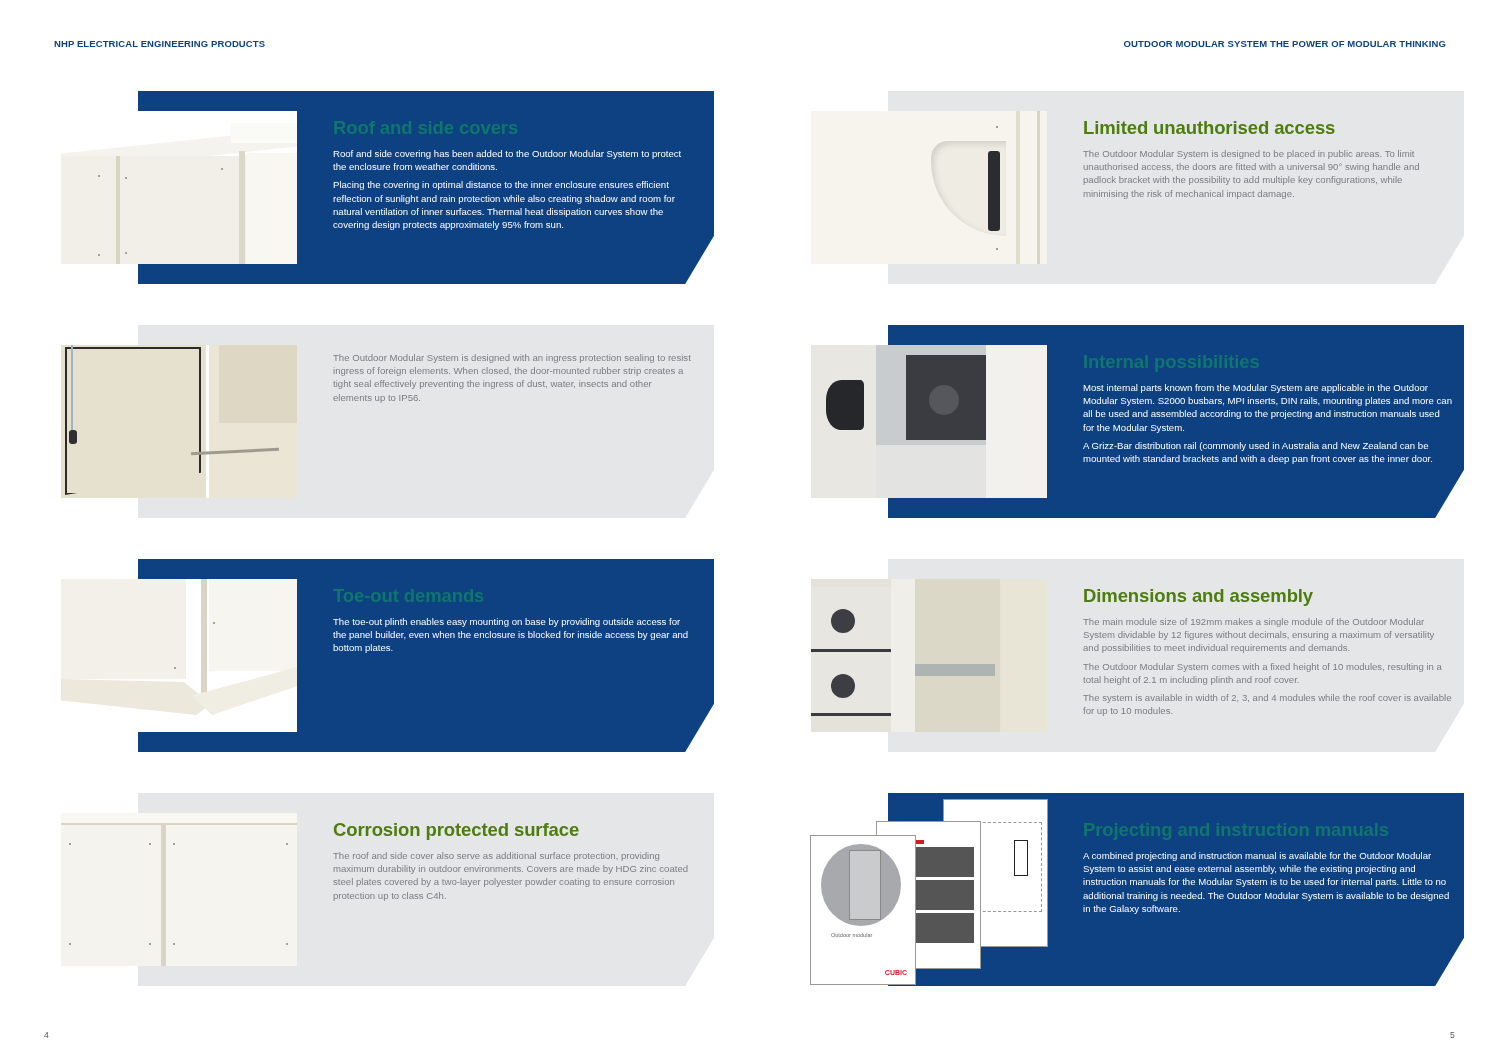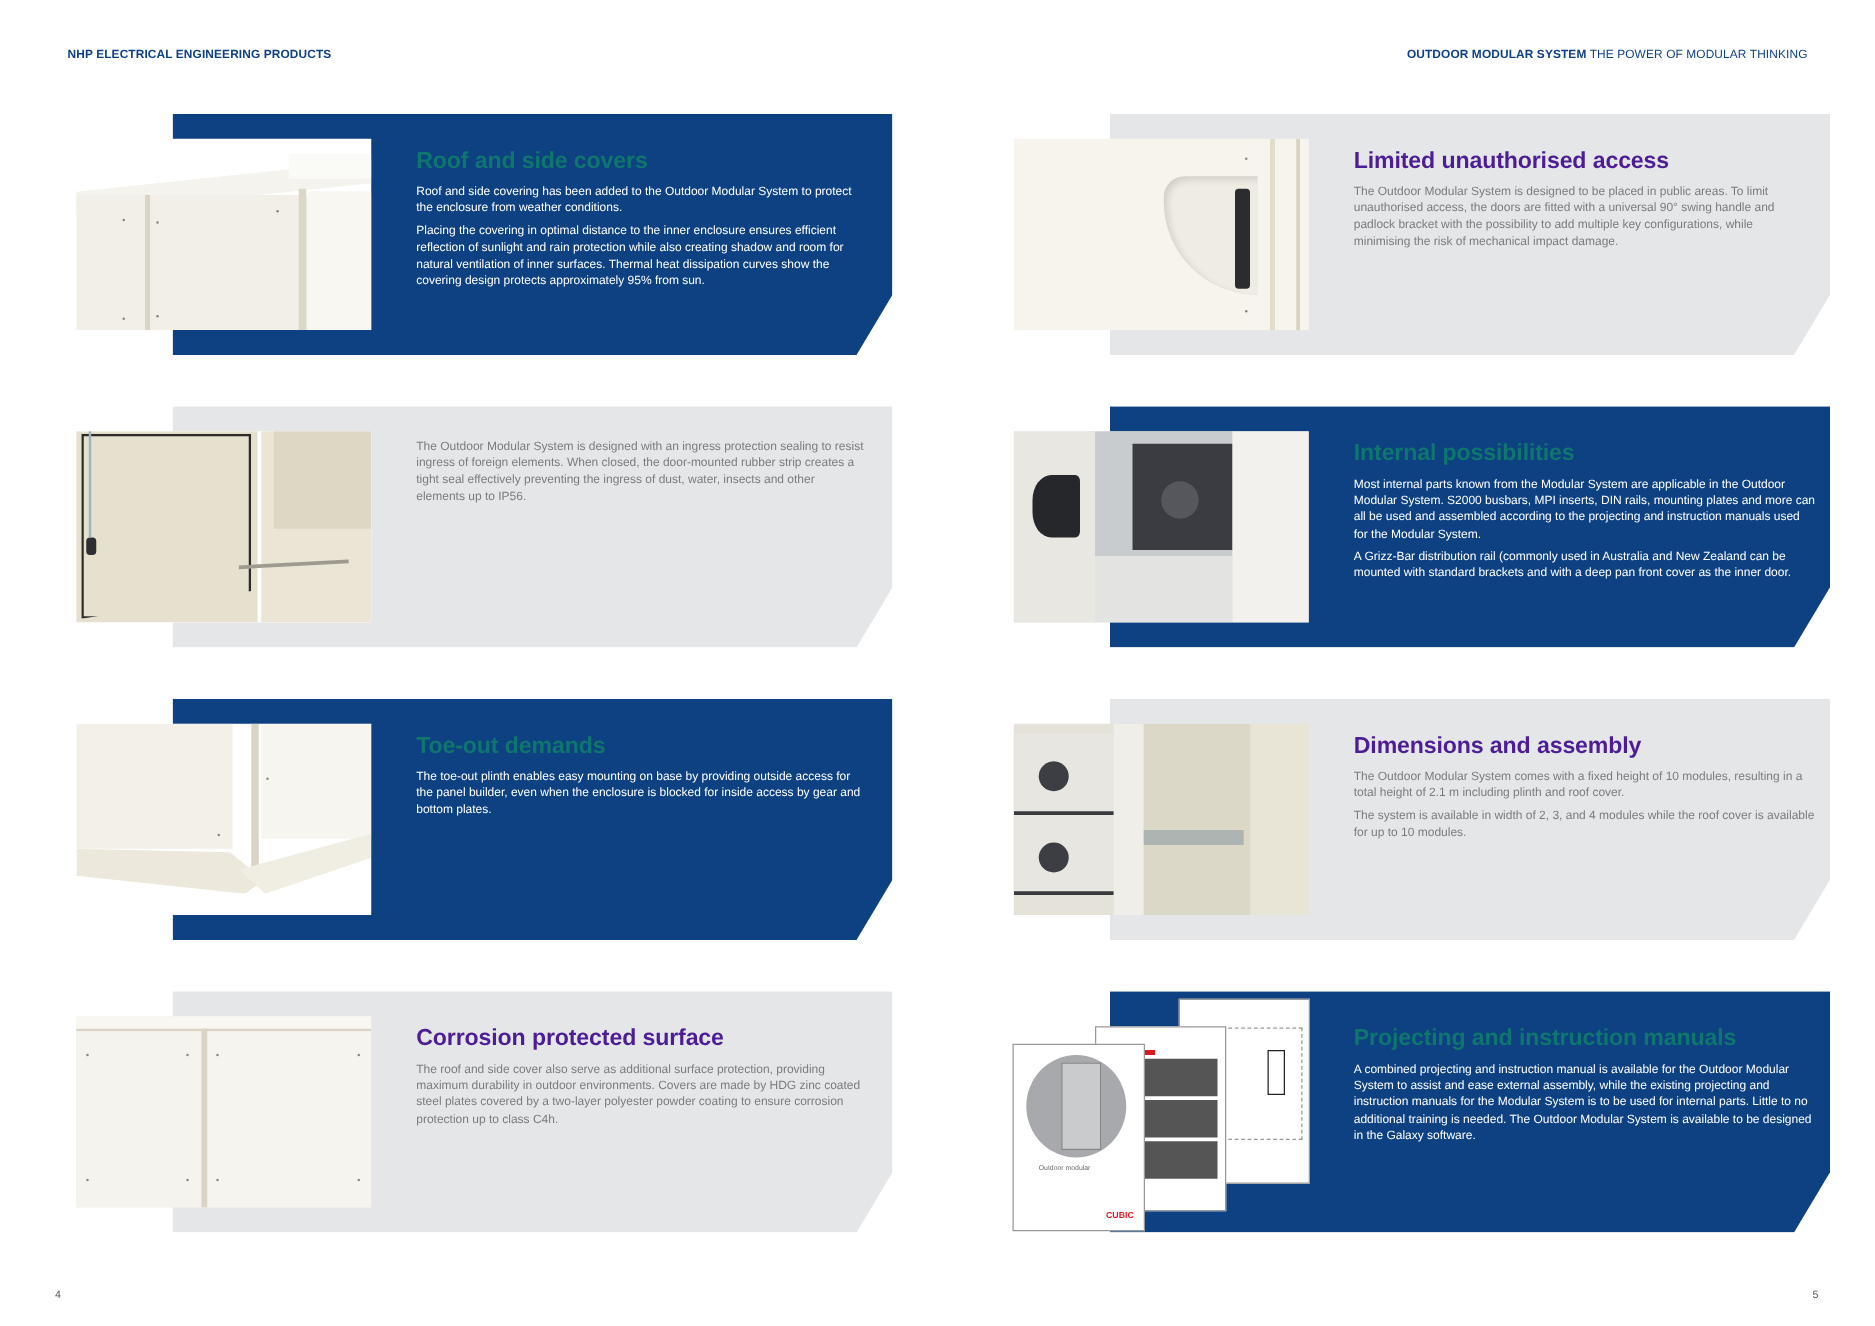--- a/index.html
+++ b/index.html
@@ -3,21 +3,21 @@
 <meta charset="utf-8">
 <style>
   * { box-sizing: border-box; margin: 0; padding: 0; }
   html, body { width: 1500px; height: 1061px; background: #ffffff; overflow: hidden; }
   body { position: relative; font-family: "Liberation Sans", "DejaVu Sans", sans-serif; }
 
   .running-head { position: absolute; top: 38px; font-size: 9.5px; letter-spacing: 0.1px; color: #0d4182; }
   .running-head.left { left: 54px; font-weight: bold; }
   .running-head.right { right: 54px; text-align: right; }
   .running-head .strong { font-weight: bold; margin-left: 31px; }
-  .running-head .light { font-weight: normal; }
+  .running-head .light { font-weight: bold; }
 
   .page-num { position: absolute; top: 1030px; font-size: 8.5px; color: #555; }
   .page-num.left { left: 44px; }
   .page-num.right { left: 1450px; }
 
   .card { position: absolute; height: 193px; }
   .card .panel {
     position: absolute; top: 0; left: 0; width: 576px; height: 193px;
     clip-path: polygon(0 0, 100% 0, 100% 75%, 95% 100%, 0 100%);
   }
@@ -25,21 +25,21 @@
   .card.gray .panel { background: #e5e6e8; }
 
   .card .photo {
     position: absolute; left: -77px; top: 20px; width: 236px; height: 153px;
     overflow: hidden; background: #f3f0e7;
   }
 
   .card .content { position: absolute; left: 195px; top: 26px; width: 360px; }
   .card .title { font-size: 18.5px; font-weight: bold; line-height: 22px; margin-bottom: 8px; letter-spacing: -0.1px; }
   .card.blue .title { color: #0f766e; }
-  .card.gray .title { color: #4c1d95; }
+  .card.gray .title { color: #4d7c0f; }
   .card .para { font-size: 9.6px; line-height: 13.2px; margin-bottom: 5px; }
   .card.blue .para { color: #ffffff; }
   .card.gray .para { color: #7a7c80; }
   .card .content.wide { width: 370px; }
 
   
   .enc-body { position: absolute; background: #f6f4ec; }
   .roof { position: absolute; background: #fbfaf5; }
   .seam { position: absolute; background: #d9d4c4; }
   .dot { position: absolute; width: 2px; height: 2px; border-radius: 50%; background: #8a8678; }
@@ -178,20 +178,21 @@
     <div class="seam" style="left:0; top:134px; width:80px; height:3px; background:#3a3b3e;"></div>
     <div class="knob" style="left:20px; top:30px; width:24px; height:24px;"></div>
     <div class="knob" style="left:20px; top:95px; width:24px; height:24px;"></div>
     <div class="enc-body" style="left:80px; top:0; width:24px; height:153px; background:#efeee9;"></div>
     <div class="enc-body" style="left:104px; top:0; width:85px; height:153px; background:#dcd8c8;"></div>
     <div class="rail" style="left:104px; top:85px; width:80px; height:12px; background:#aeb4b2;"></div>
     <div class="enc-body" style="left:190px; top:0; width:46px; height:153px; background:#e8e4d6;"></div>
   </div>
   <div class="content wide">
     <div class="title">Dimensions and assembly</div>
+    <p class="para">The main module size of 192mm makes a single module of the Outdoor Modular System dividable by 12 figures without decimals, ensuring a maximum of versatility and possibilities to meet individual requirements and demands.</p>
     <p class="para">The Outdoor Modular System comes with a fixed height of 10 modules, resulting in a total height of 2.1 m including plinth and roof cover.</p>
     <p class="para">The system is available in width of 2, 3, and 4 modules while the roof cover is available for up to 10 modules.</p>
   </div>
 </div>
 
 <div class="card blue" style="left:888px; top:793px;">
   <div class="panel"></div>
   <div style="position:absolute; left:-78px; top:6px; width:240px; height:186px;">
     <div style="position:absolute; left:133px; top:0; width:105px; height:148px; background:#fff; border:1px solid #999;">
       <div style="position:absolute; left:8px; top:22px; width:90px; height:90px; border:1px dashed #555; opacity:.6;"></div>

